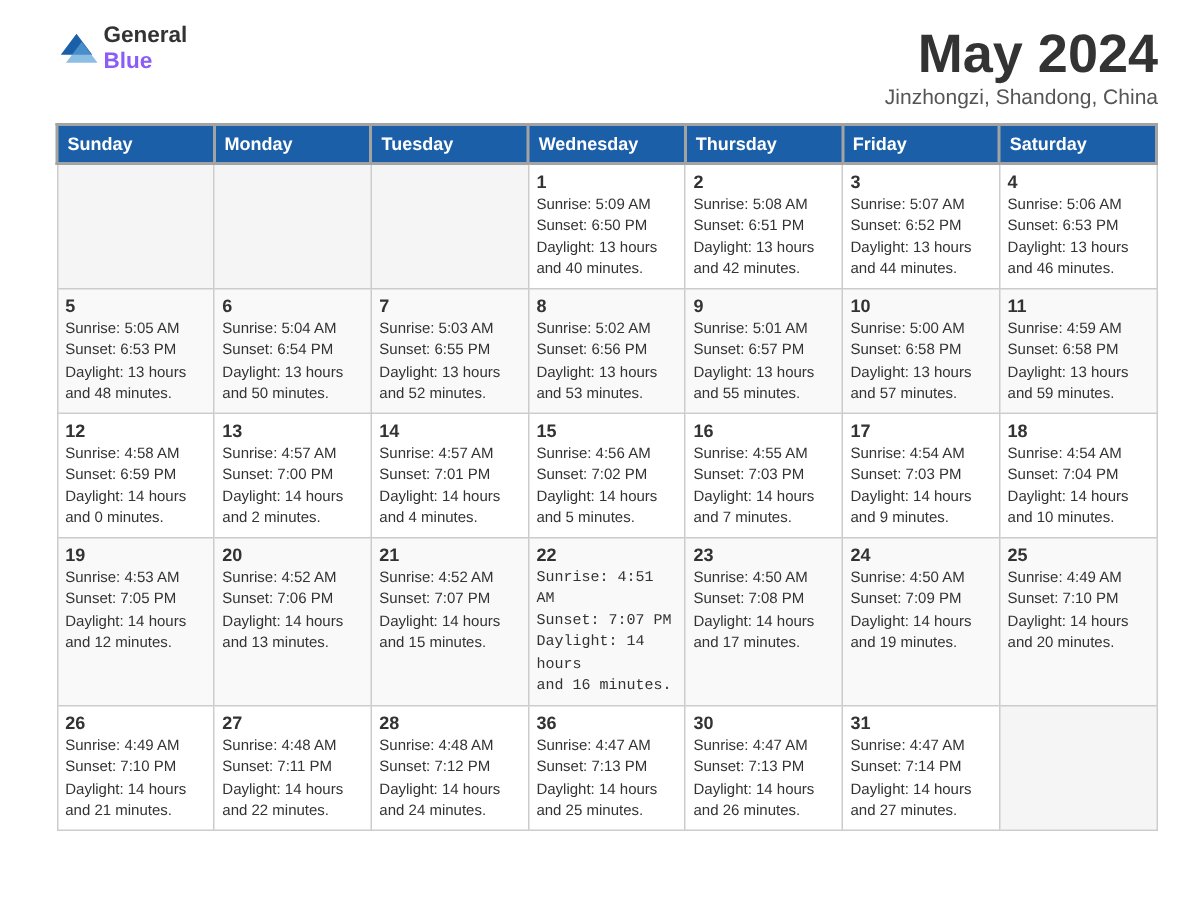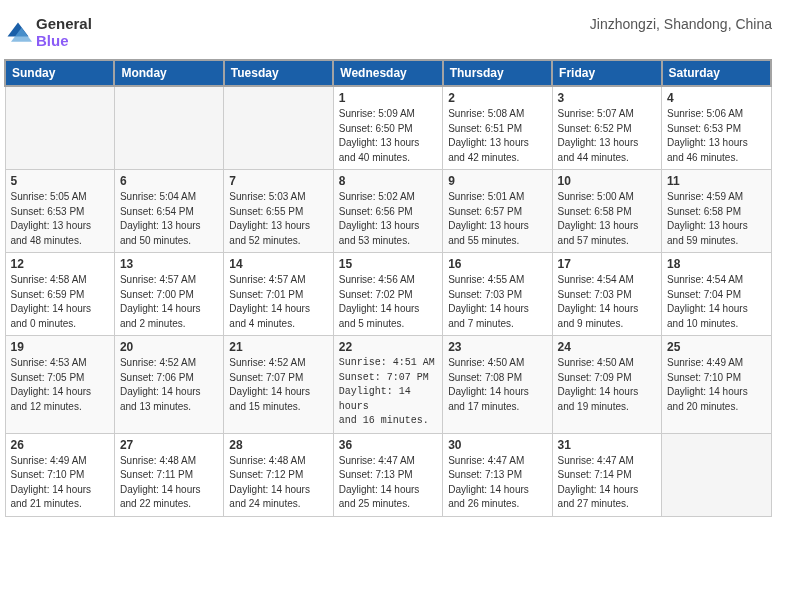--- a/index.html
+++ b/index.html
@@ -4,21 +4,21 @@
   <style>
     * { box-sizing: border-box; margin: 0; padding: 0; }
     body {
       font-family: Arial, sans-serif;
       background: #fff;
       width: 792px;
       min-height: 612px;
     }
     .page {
       width: 792px;
-      padding: 16px 20px 16px 4px;
+      padding: 16px 20px 16px 37px;
     }
     .header {
       display: flex;
       justify-content: space-between;
       align-items: flex-start;
       margin-bottom: 10px;
     }
     .logo {
       display: flex;
       align-items: center;
@@ -109,20 +109,21 @@
       <svg class="logo-icon" viewBox="0 0 32 32">
         <polygon points="16,4 28,20 4,20" fill="#1a5fa8"></polygon>
         <polygon points="20,10 32,26 8,26" fill="#5ba3d9" opacity="0.7"></polygon>
       </svg>
       <div class="logo-text">
         <span class="logo-general">General</span>
         <span class="logo-blue">Blue</span>
       </div>
     </div>
     <div class="title-block">
+      <div class="month-title">May 2024</div>
       <div class="location">Jinzhongzi, Shandong, China</div>
     </div>
   </div>
 
   <table class="calendar">
     <thead>
       <tr>
       <th>Sunday</th>
           <th>Monday</th>
           <th>Tuesday</th>

